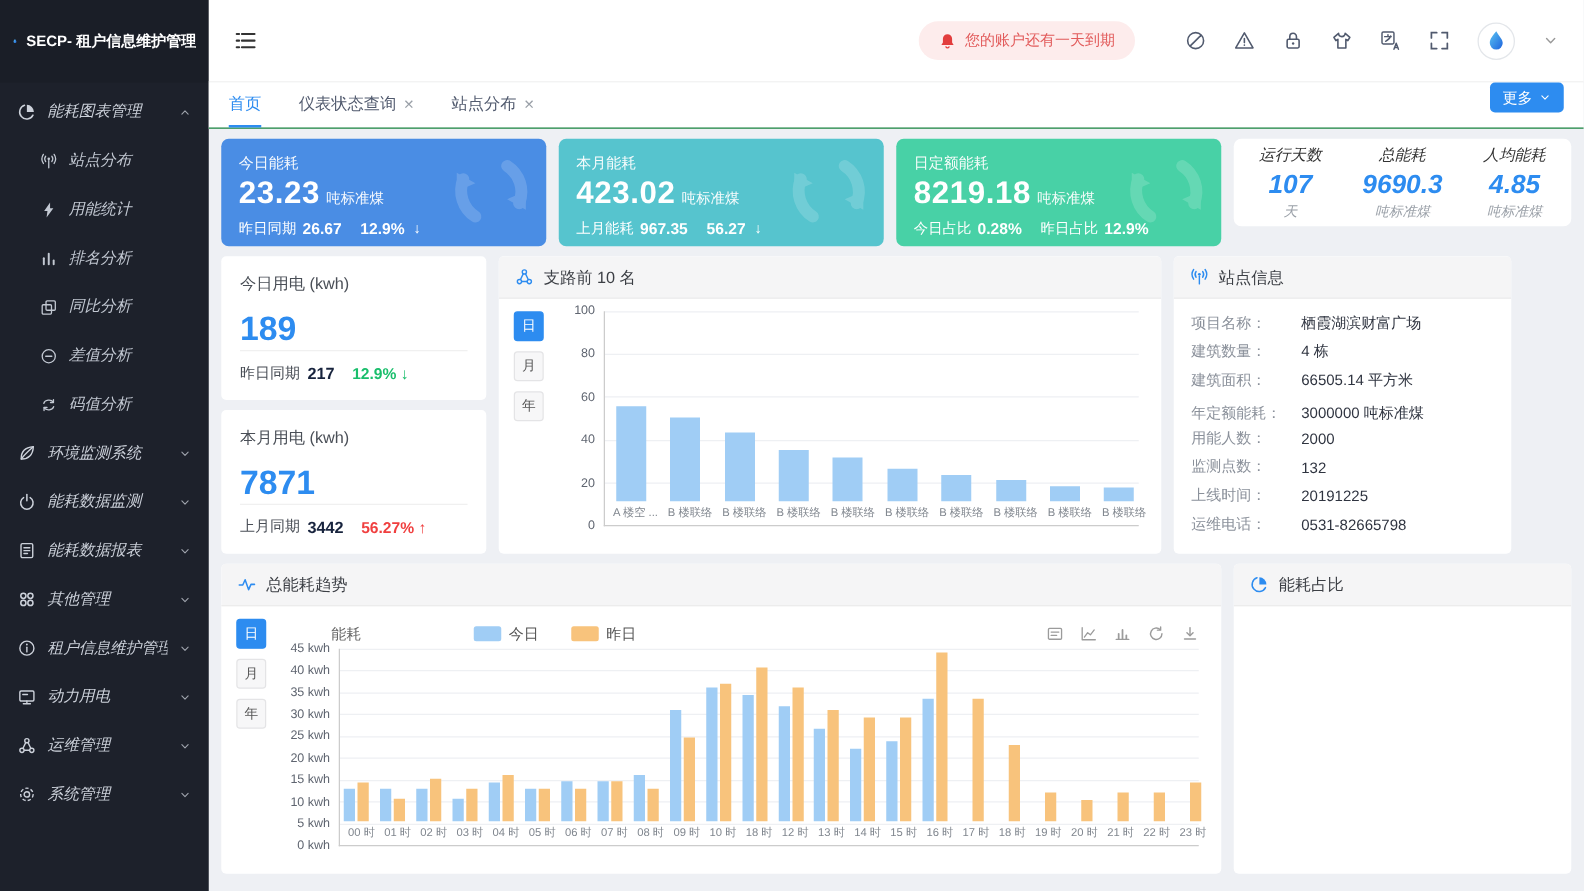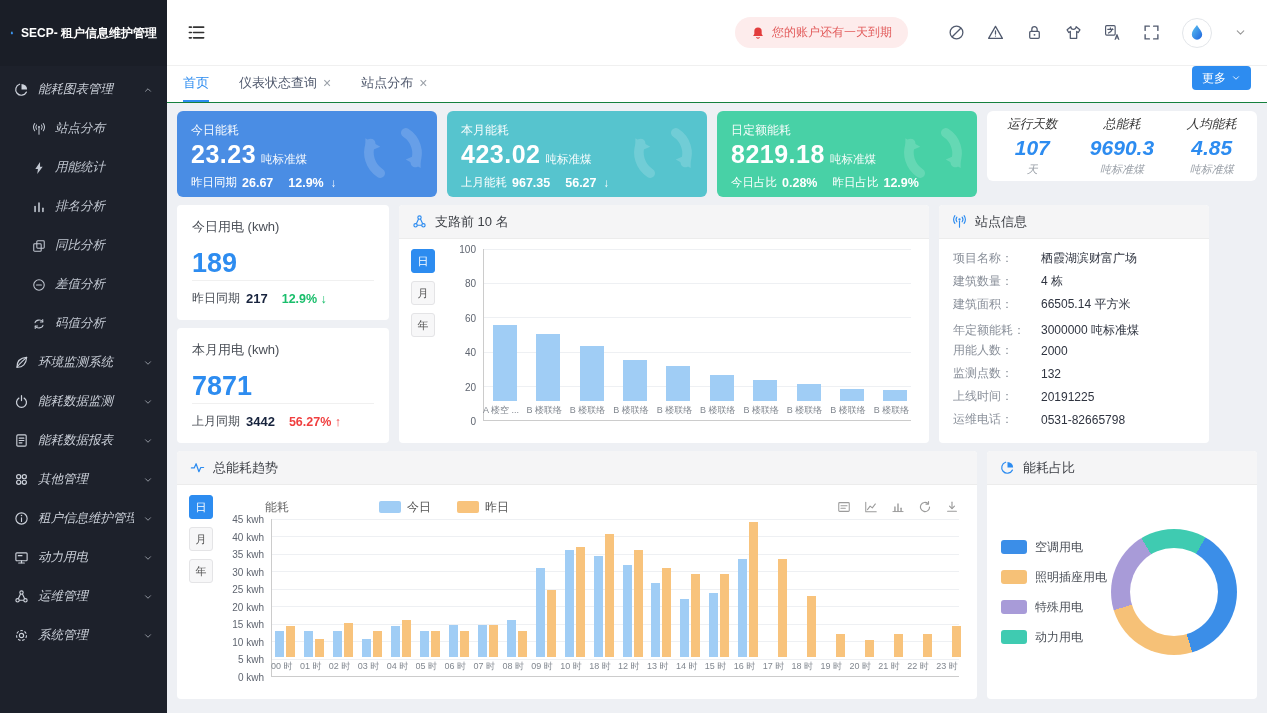--- a/index.html
+++ b/index.html
@@ -92,21 +92,21 @@
   .trend .yaxis { width:52px; }
   .ytick { position:absolute; right:7px; transform:translateY(-50%); font-size:10px; color:#5f6570; white-space:nowrap; }
   .plot { flex:1; position:relative; display:flex; padding-bottom:20px; min-width:0;}
   .grid { position:absolute; left:0; right:6px; top:0; bottom:20px; border-bottom:1px solid #ccc; border-left:1px solid #ccc; }
   .gline { position:absolute; left:0; right:0; height:1px; background:#eef0f3; }
   .bgroup { flex:1; display:flex; flex-direction:column; position:relative; min-width:0;}
   .bars { flex:1; display:flex; align-items:flex-end; justify-content:center; gap:2px; }
   .bar { background:#a0cdf5; }
   .branch .bar { width:24px; }
   .trend .bar { width:9px; }
-  .xlab { height:20px; line-height:19px; text-align:left; font-size:9px; color:#81878f; white-space:nowrap; overflow:hidden; }
+  .xlab { height:20px; line-height:19px; text-align:right; font-size:9px; color:#81878f; white-space:nowrap; overflow:hidden; }
 
   
   .pie-body { flex:1; display:flex; align-items:center; padding:8px 14px; }
   .pie-legend { display:flex; flex-direction:column; gap:13px; }
   .pl-item { display:flex; align-items:center; gap:8px; font-size:12px; color:#4a4f57; cursor:pointer;}
   .pl-swatch { width:26px; height:14px; border-radius:3px; }
   .donut { width:126px; height:126px; border-radius:50%; position:relative; margin-left:auto; margin-right:6px; cursor:pointer;}
   .donut::after { content:''; position:absolute; inset:19px; background:#fff; border-radius:50%; }
 </style>
 </head>
@@ -996,39 +996,18 @@
           </div>
         </div>
 
         <div class="panel" style="width:270px">
           <div class="panel-hd">
             <svg class="ic">
                 <use href="#i-pie"></use>
               </svg>
             <span>能耗占比</span>
           </div>
-          <div class="pie-body">
-            <div class="pie-legend" id="pieLegend">
-                <div class="pl-item">
-                  <span class="pl-swatch" style="background: rgb(59, 142, 232);"></span>
-                  <span>空调用电</span>
-                </div>
-                <div class="pl-item">
-                  <span class="pl-swatch" style="background: rgb(246, 193, 119);"></span>
-                  <span>照明插座用电</span>
-                </div>
-                <div class="pl-item">
-                  <span class="pl-swatch" style="background: rgb(168, 155, 216);"></span>
-                  <span>特殊用电</span>
-                </div>
-                <div class="pl-item">
-                  <span class="pl-swatch" style="background: rgb(63, 203, 177);"></span>
-                  <span>动力用电</span>
-                </div>
-              </div>
-            <div class="donut" id="donut" style="background: conic-gradient(from 30deg, rgb(59, 142, 232) 0deg, rgb(59, 142, 232) 133.2deg, rgb(246, 193, 119) 133.2deg, rgb(246, 193, 119) 223.2deg, rgb(168, 155, 216) 223.2deg, rgb(168, 155, 216) 298.8deg, rgb(63, 203, 177) 298.8deg, rgb(63, 203, 177) 360deg);"></div>
-          </div>
         </div>
       </div>
 
     </div>
   </div>
 </div>
 
 </body></html>

